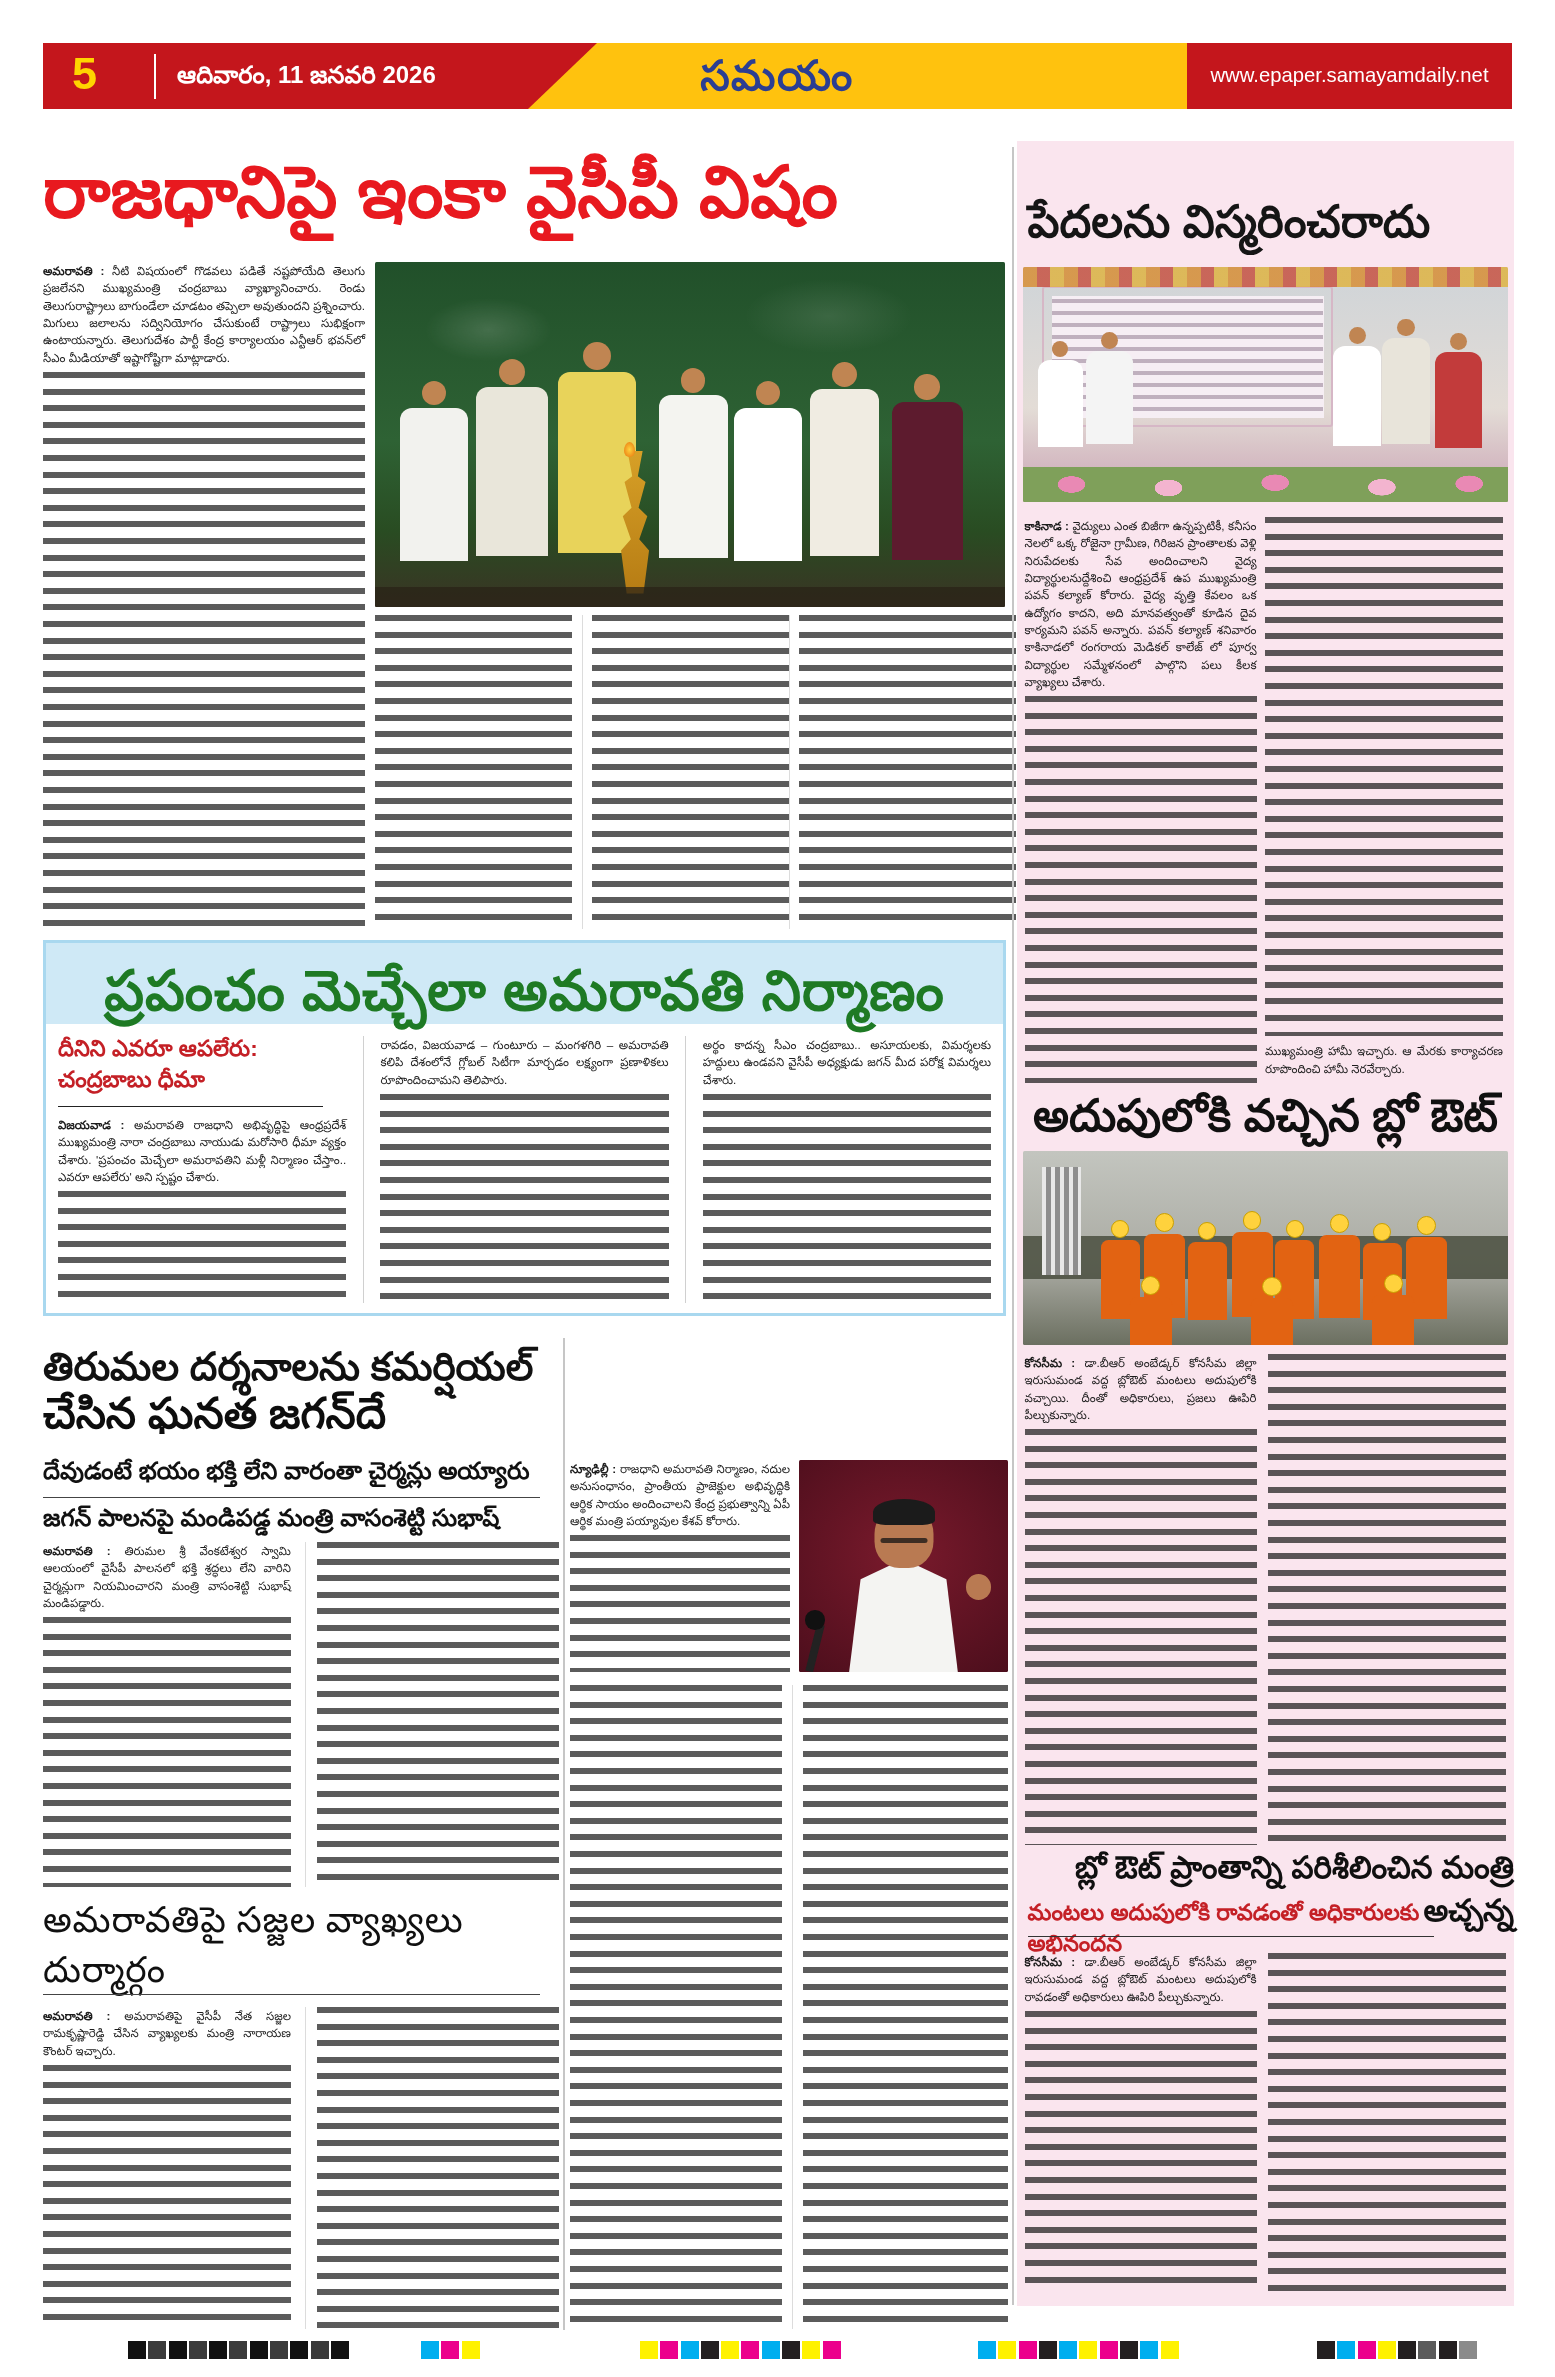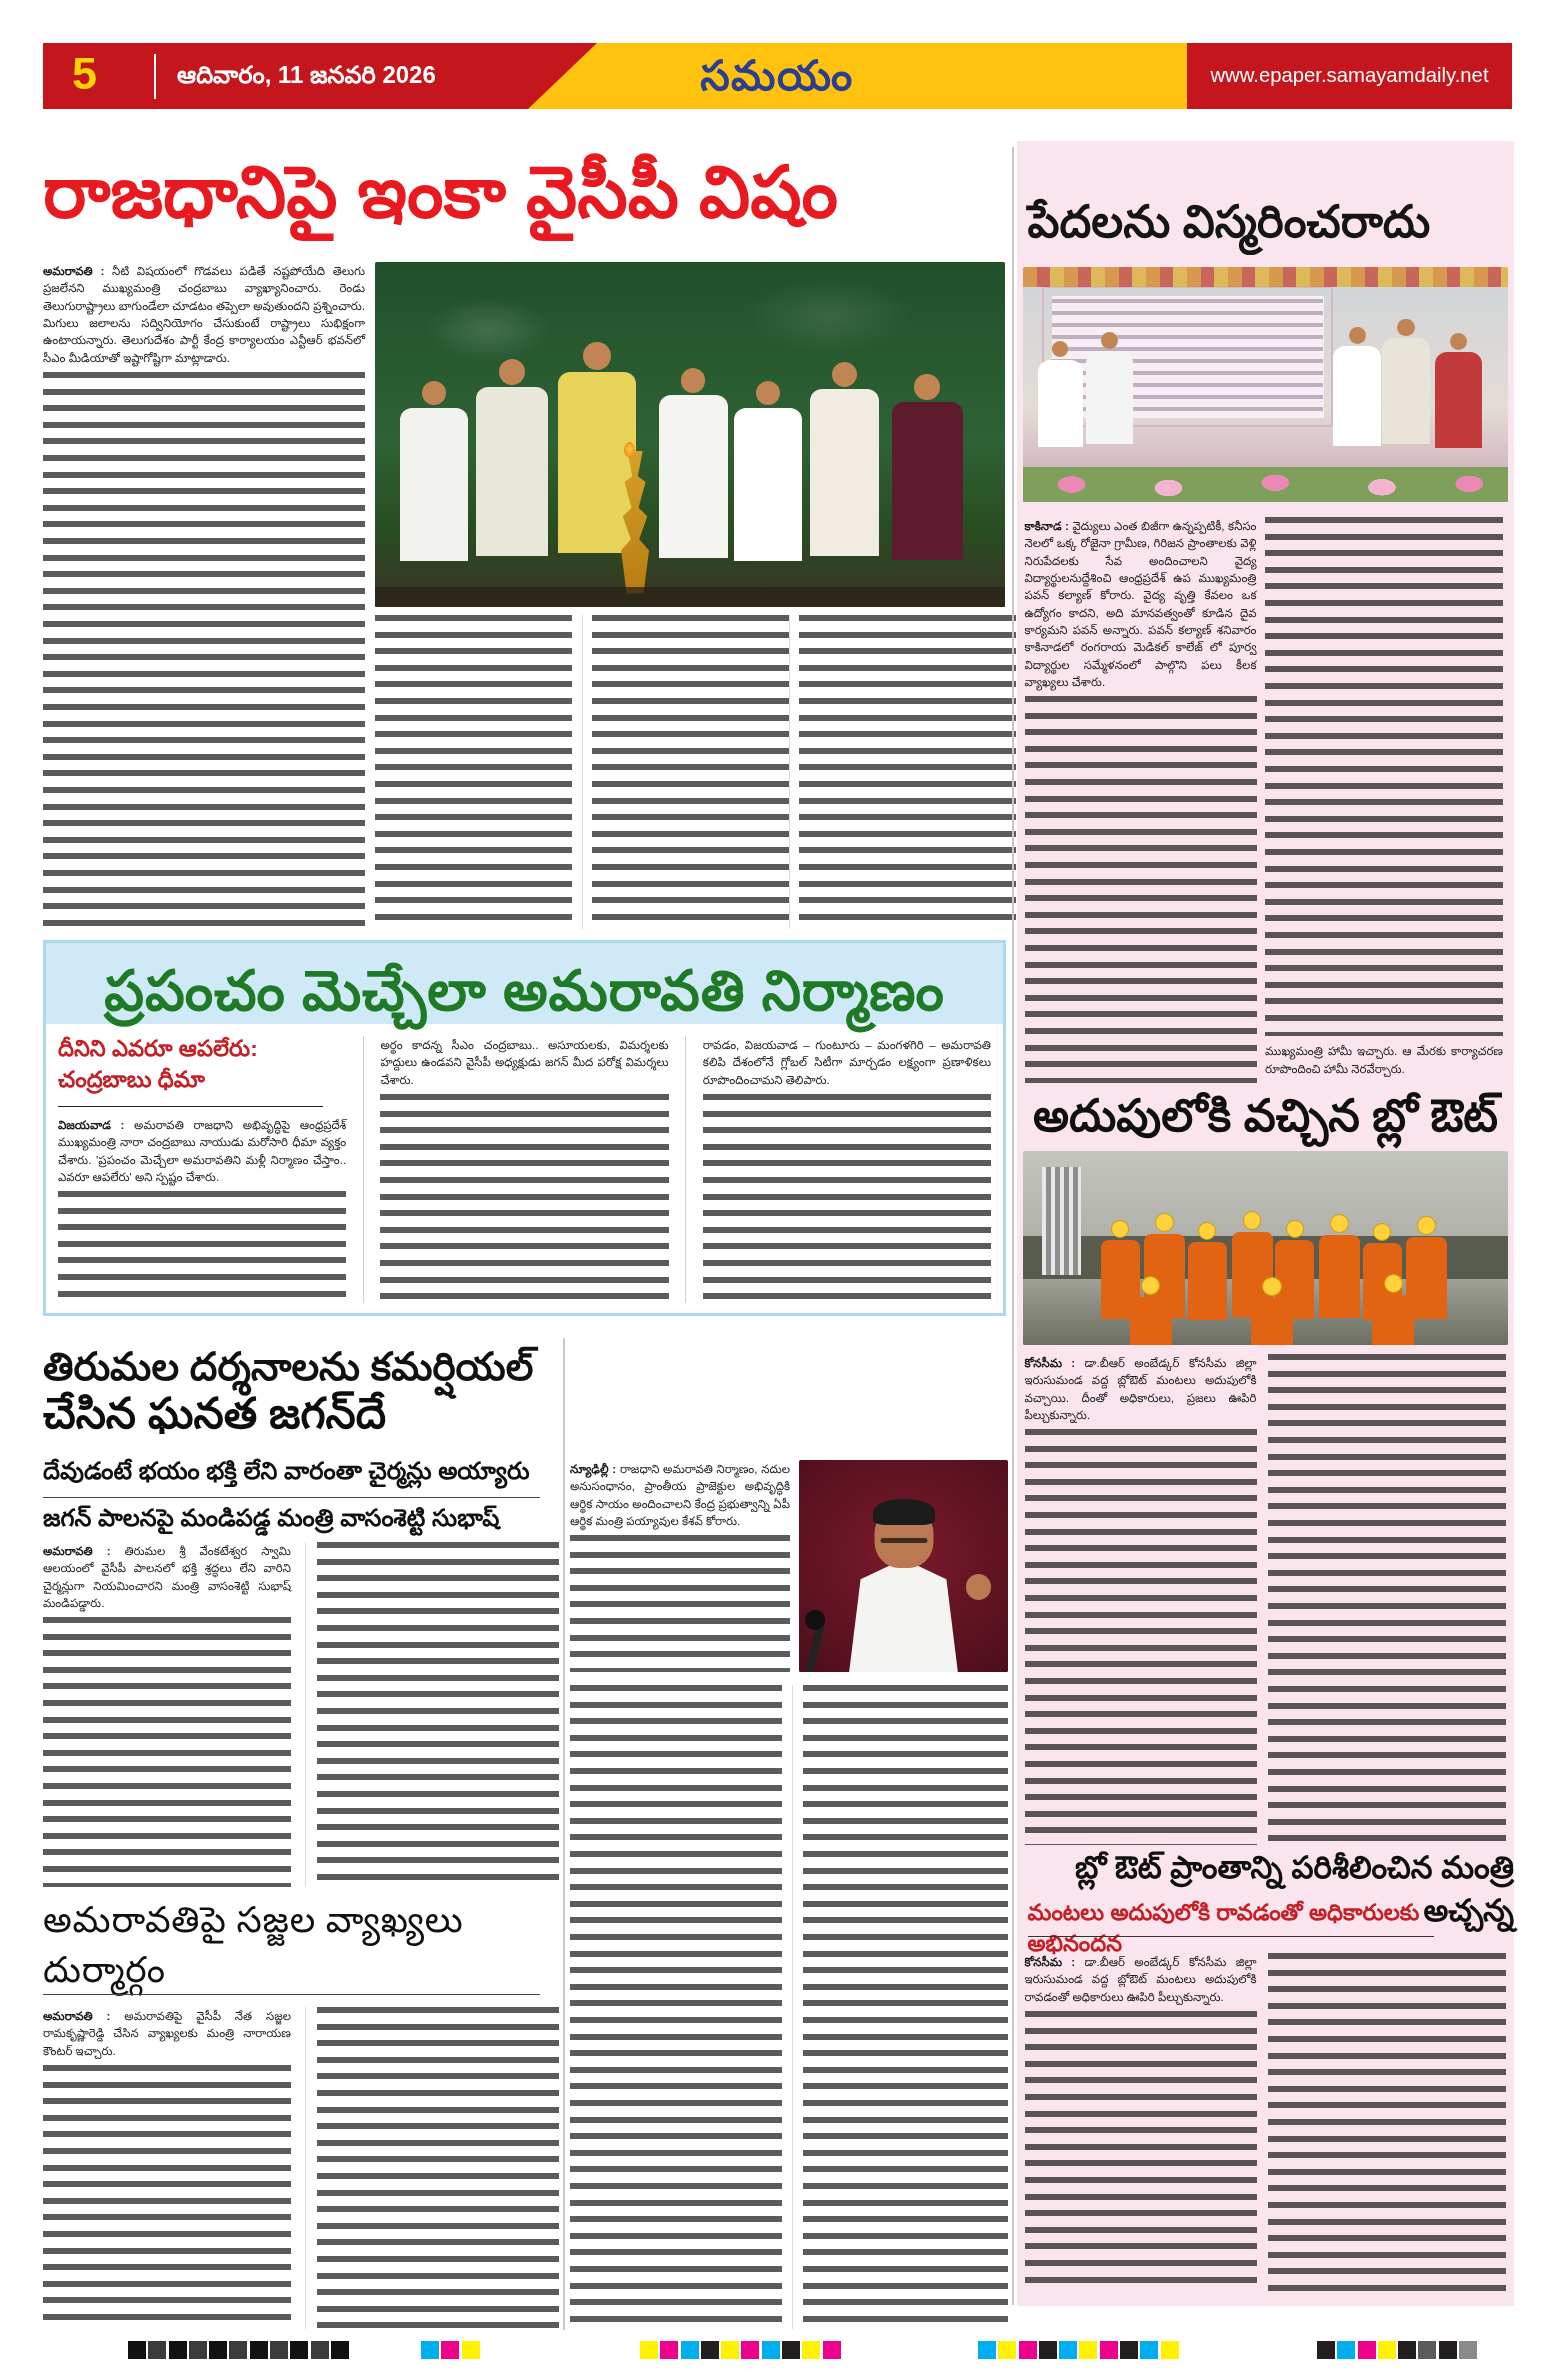--- a/index.html
+++ b/index.html
@@ -146,25 +146,25 @@
       <div class="h-amaravati">ప్రపంచం మెచ్చేలా అమరావతి నిర్మాణం</div>
     </div>
     <div class="ama-cols">
       <div class="ama-c">
         <div class="sub-red">దీనిని ఎవరూ ఆపలేరు: చంద్రబాబు ధీమా</div>
         <div class="rule" style="margin:7.5px 0 9px 0;width:92%;"></div>
         <p class="lead"><b>విజయవాడ :</b> <span>అమరావతి రాజధాని అభివృద్ధిపై ఆంధ్రప్రదేశ్ ముఖ్యమంత్రి నారా చంద్రబాబు నాయుడు మరోసారి ధీమా వ్యక్తం చేశారు. 'ప్రపంచం మెచ్చేలా అమరావతిని మళ్లీ నిర్మాణం చేస్తాం.. ఎవరూ ఆపలేరు' అని స్పష్టం చేశారు.</span></p>
         <div class="fill"></div>
       </div>
       <div class="ama-c">
+        <p class="lead">రావడం, విజయవాడ – గుంటూరు – మంగళగిరి – అమరావతి కలిపి దేశంలోనే గ్లోబల్ సిటీగా మార్చడం లక్ష్యంగా ప్రణాళికలు రూపొందించామని తెలిపారు.</p>
+        <div class="fill"></div>
+      </div>
+      <div class="ama-c">
         <p class="lead">అర్థం కాదన్న సీఎం చంద్రబాబు.. అసూయలకు, విమర్శలకు హద్దులు ఉండవని వైసీపీ అధ్యక్షుడు జగన్ మీద పరోక్ష విమర్శలు చేశారు.</p>
-        <div class="fill"></div>
-      </div>
-      <div class="ama-c">
-        <p class="lead">రావడం, విజయవాడ – గుంటూరు – మంగళగిరి – అమరావతి కలిపి దేశంలోనే గ్లోబల్ సిటీగా మార్చడం లక్ష్యంగా ప్రణాళికలు రూపొందించామని తెలిపారు.</p>
         <div class="fill"></div>
       </div>
     </div>
   </div>
 
   <div class="h-tirumala1">తిరుమల దర్శనాలను కమర్షియల్</div>
   <div class="h-tirumala2">చేసిన ఘనత జగన్‌దే</div>
   <div class="abs" style="left:43px;top:1457px;width:497px;">
     <div class="subhead-black">దేవుడంటే భయం భక్తి లేని వారంతా చైర్మన్లు అయ్యారు</div>
     <div class="rule" style="margin:6px 0;height:1.1px;background:#444;"></div>

